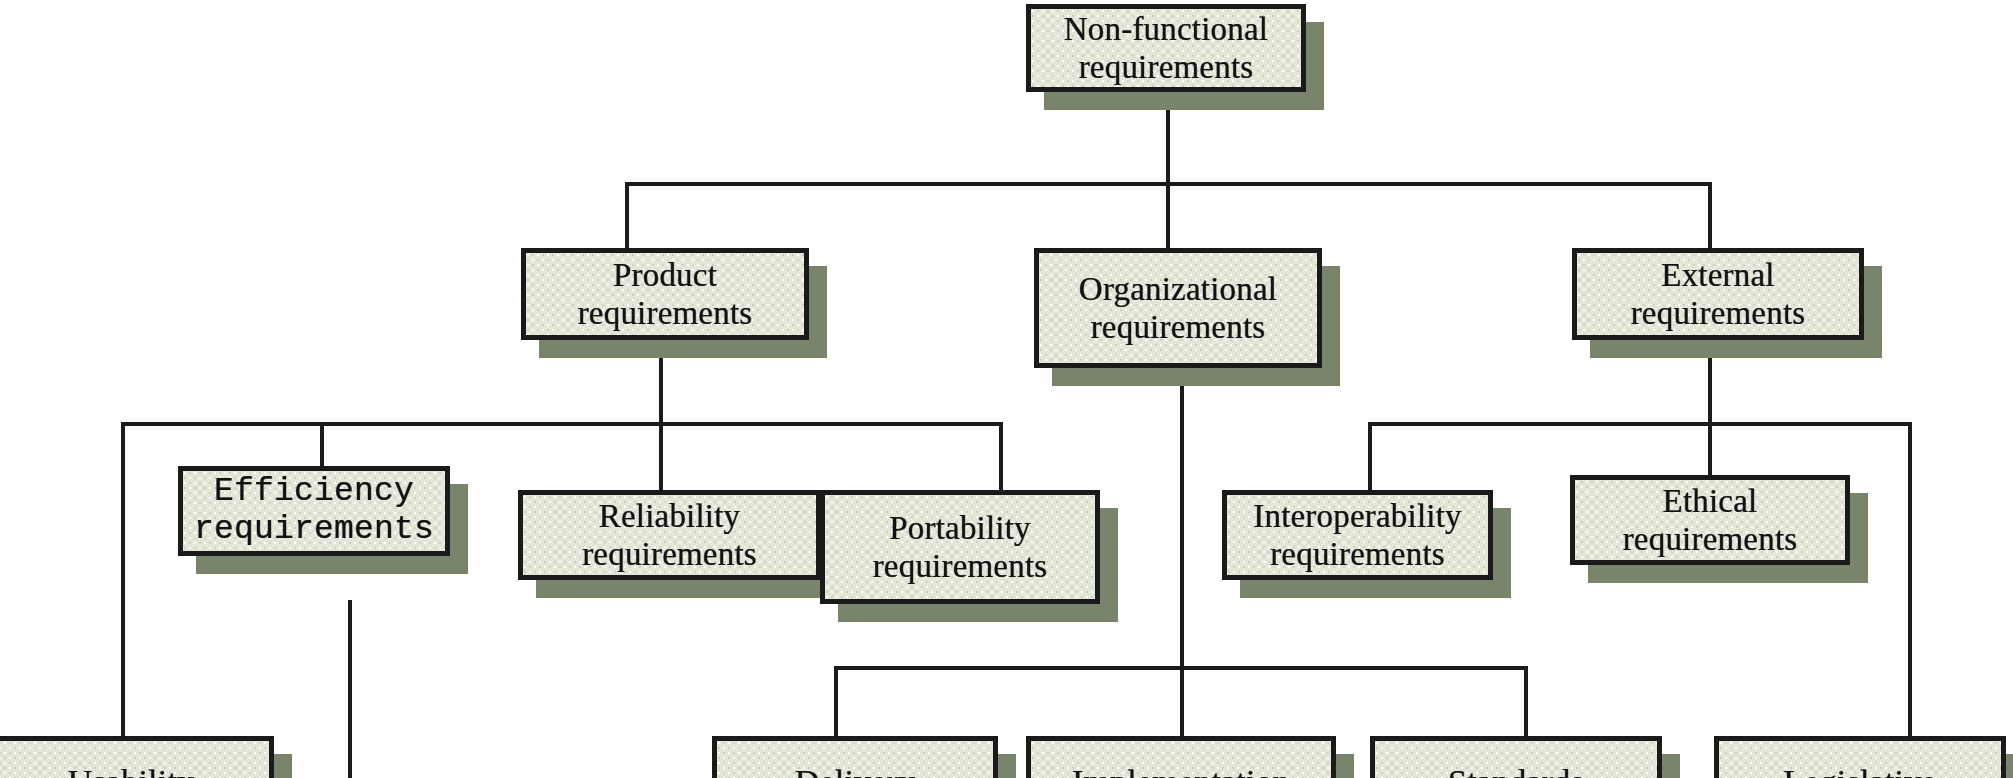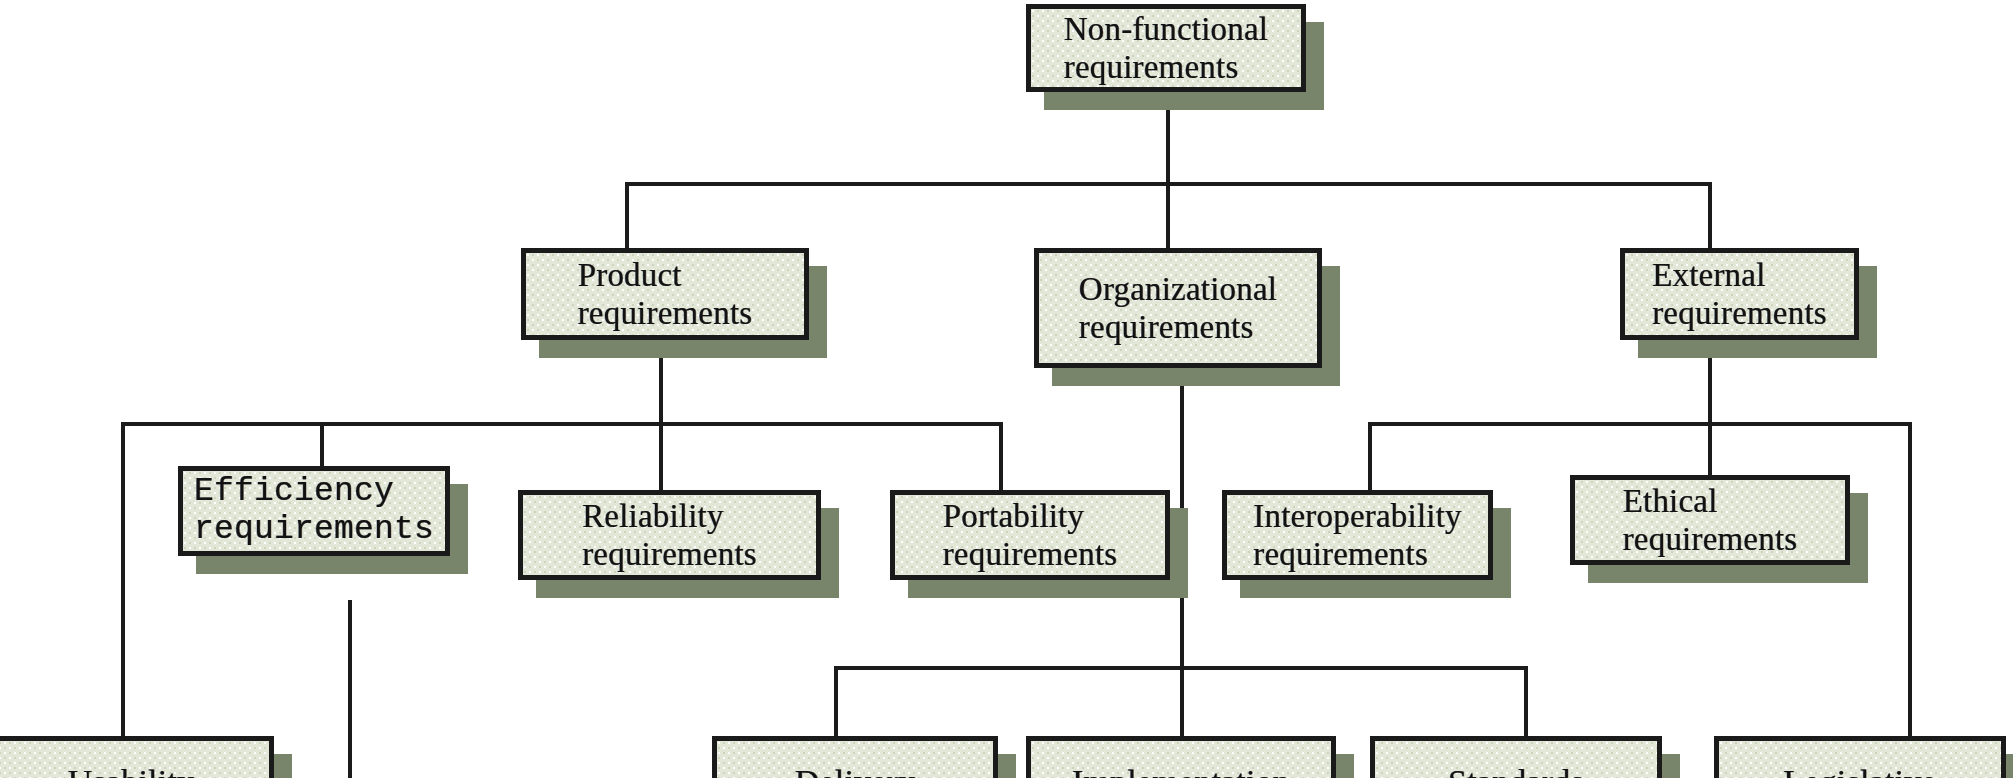--- a/index.html
+++ b/index.html
@@ -53,20 +53,21 @@
       radial-gradient(circle at 7px 7px, #ffffff 1.1px, rgba(255,255,255,0) 1.4px),
       radial-gradient(circle at 7px 2px, #cdd5c0 1px, rgba(205,213,192,0) 1.3px),
       radial-gradient(circle at 2px 7px, #cdd5c0 1px, rgba(205,213,192,0) 1.3px);
     background-size:10px 10px,10px 10px,10px 10px,10px 10px;
     display:flex;
     align-items:center;
     justify-content:center;
     z-index:2;
   }
   .node .lbl{
+    text-align:center;
     color:#121212;
     font-size:33px;
     line-height:1.16;
     letter-spacing:0.2px;
     padding:0 8px;
     white-space:pre-line;
     text-shadow:0.5px 0 rgba(90,60,40,.55), -0.5px 0 rgba(40,60,110,.45);
   }
   .node.single .lbl{font-size:34px;}
 </style>
@@ -123,21 +124,21 @@
   </div>
 
   <div class="node" style="left:1034px; top:248px; width:288px; height:120px;">
     <div class="shadow"></div>
     <div class="boxface">
       <span class="lbl">Organizational
 requirements</span>
     </div>
   </div>
 
-  <div class="node" style="left:1572px; top:248px; width:239px; height:92px;margin-left:48px;">
+  <div class="node" style="left:1572px; top:248px; width:292px; height:92px;">
     <div class="shadow"></div>
     <div class="boxface">
       <span class="lbl">External
 requirements</span>
     </div>
   </div>
 
   <div class="node" style="left:178px; top:466px; width:272px; height:90px;font-family:Liberation Mono, monospace;">
     <div class="shadow"></div>
     <div class="boxface">
@@ -147,21 +148,21 @@
   </div>
 
   <div class="node" style="left:518px; top:490px; width:303px; height:90px;">
     <div class="shadow"></div>
     <div class="boxface">
       <span class="lbl">Reliability
 requirements</span>
     </div>
   </div>
 
-  <div class="node" style="left:890px; top:490px; width:280px; height:90px;">
+  <div class="node" style="left:820px; top:490px; width:280px; height:114px;">
     <div class="shadow"></div>
     <div class="boxface">
       <span class="lbl">Portability
 requirements</span>
     </div>
   </div>
 
   <div class="node" style="left:1222px; top:490px; width:271px; height:90px;">
     <div class="shadow"></div>
     <div class="boxface">

